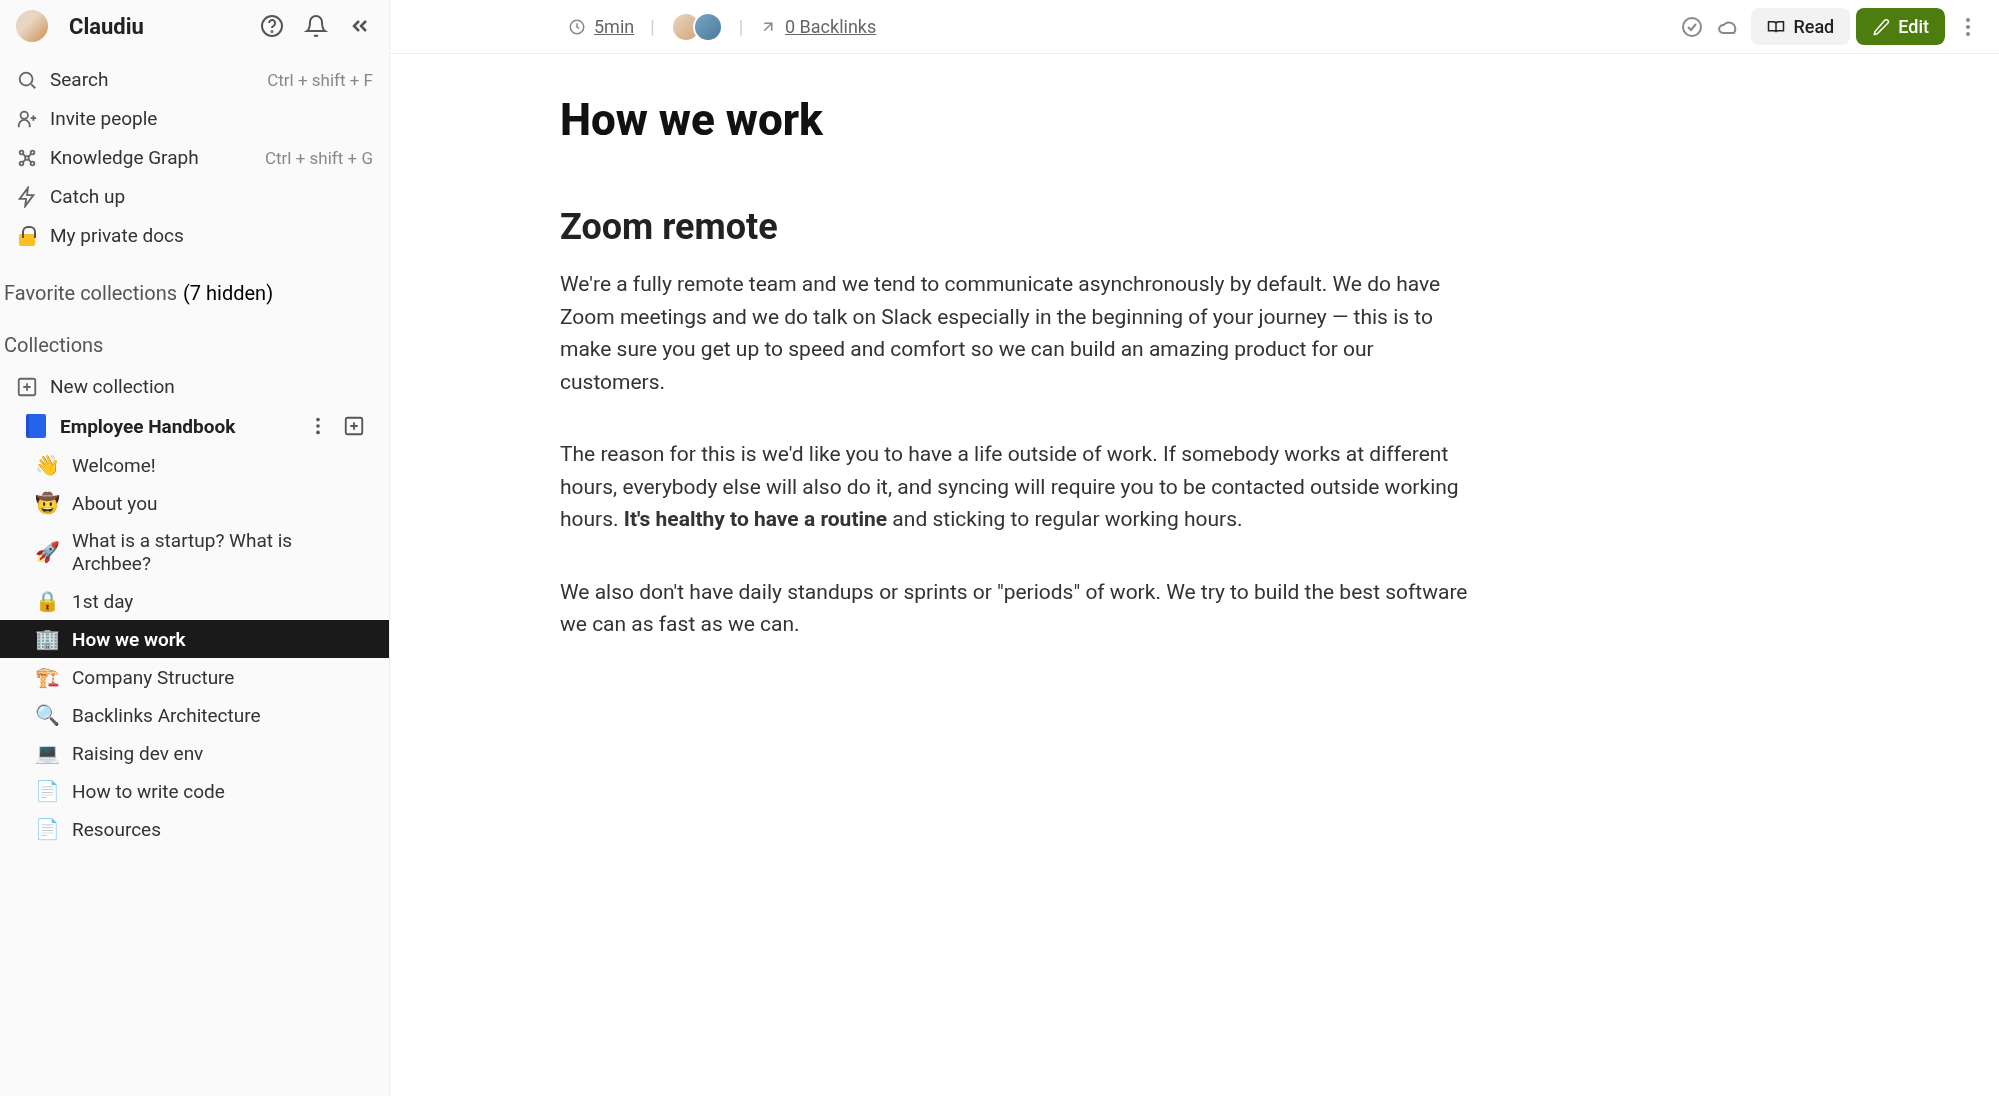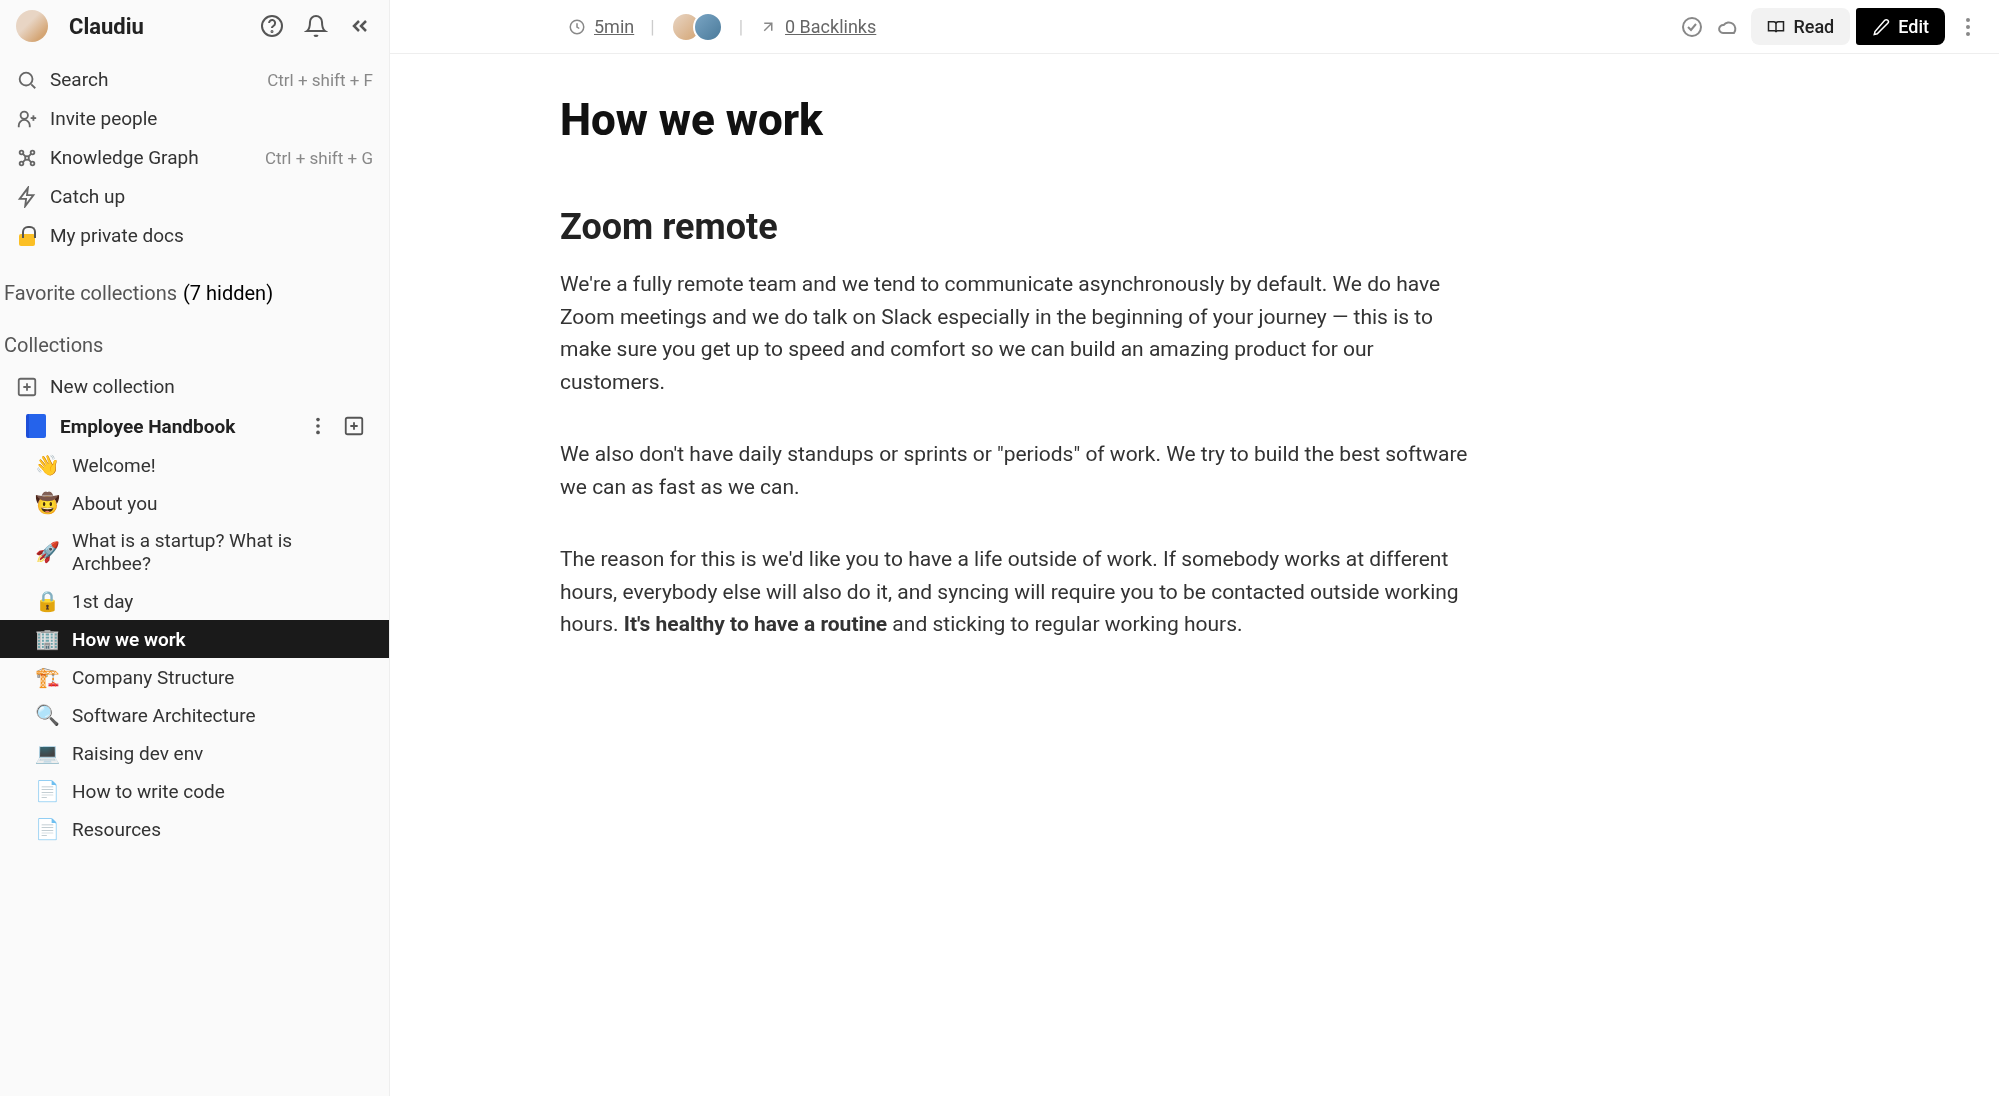--- a/index.html
+++ b/index.html
@@ -202,21 +202,21 @@
 .mode-btn {
   display: flex;
   align-items: center;
   gap: 8px;
   padding: 8px 16px;
   font-size: 18px;
   cursor: pointer;
   font-weight: 500;
 }
 .mode-btn.read { background: #f2f2f2; color: #222; border-radius: 8px; }
-.mode-btn.edit { background: #000000; color: #fff; border-radius: 3px; margin-left: 6px; }
+.mode-btn.edit { background: #4d7c0f; color: #fff; border-radius: 8px; margin-left: 6px; }
 .mode-btn svg { width: 18px; height: 18px; }
 
 .content {
   flex: 1;
   overflow-y: auto;
   padding: 40px 20px 40px 170px;
   position: relative;
 }
 .doc-title {
   font-size: 44px;
@@ -420,21 +420,21 @@
         <div class="doc-item active">
           <span class="doc-emoji">🏢</span>
           <span>How we work</span>
         </div>
         <div class="doc-item">
           <span class="doc-emoji">🏗️</span>
           <span>Company Structure</span>
         </div>
         <div class="doc-item">
           <span class="doc-emoji">🔍</span>
-          <span>Software Architecture</span>
+          <span>Backlinks Architecture</span>
         </div>
         <div class="doc-item">
           <span class="doc-emoji">💻</span>
           <span>Raising dev env</span>
         </div>
         <div class="doc-item">
           <span class="doc-emoji">📄</span>
           <span>How to write code</span>
         </div>
         <div class="doc-item">
@@ -504,20 +504,20 @@
         </div>
       </div>
     </div>
 
     <div class="content">
       <h1 class="doc-title">How we work</h1>
 
       <h2 class="doc-h2">Zoom remote</h2>
       <p class="doc-p">We're a fully remote team and we tend to communicate asynchronously by default. We do have Zoom meetings and we do talk on Slack especially in the beginning of your journey — this is to make sure you get up to speed and comfort so we can build an amazing product for our customers.</p>
 
-      <p class="doc-p">We also don't have daily standups or sprints or "periods" of work. We try to build the best software we can as fast as we can.</p>
       <p class="doc-p">
         <span>The reason for this is we'd like you to have a life outside of work. If somebody works at different hours, everybody else will also do it, and syncing will require you to be contacted outside working hours. </span><b>It's healthy to have a routine</b><span> and sticking to regular working hours.</span>
       </p>
+      <p class="doc-p">We also don't have daily standups or sprints or "periods" of work. We try to build the best software we can as fast as we can.</p>
     </div>
   </main>
 
 </div>
 
 </body></html>

